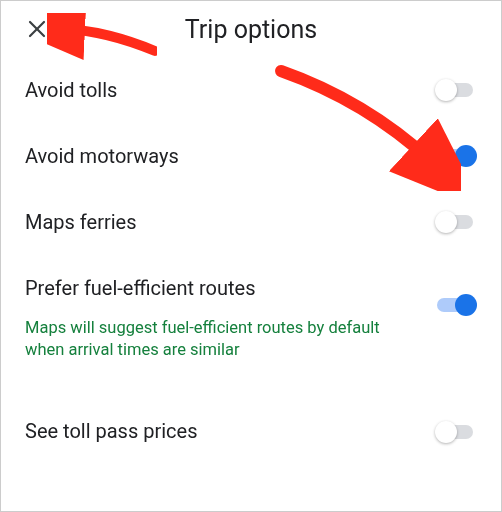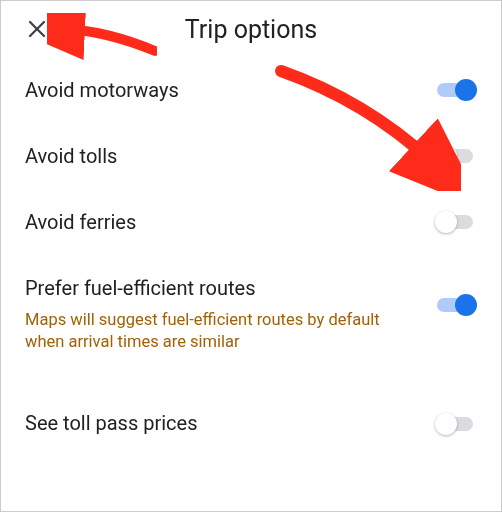--- a/index.html
+++ b/index.html
@@ -47,23 +47,23 @@
     padding: 20px 0 20px 0;
   }
   .row-text { flex: 1; padding-right: 16px; }
   .row-label {
     font-size: 20px;
     color: #202124;
     line-height: 1.3;
   }
   .row-sub {
     font-size: 16.5px;
-    color: #a16207;
+    color: #15803d;
     line-height: 1.35;
-    margin-top: 8px;
+    margin-top: 16px;
   }
   .toggle {
     position: relative;
     width: 40px;
     height: 24px;
     flex: 0 0 auto;
   }
   .toggle-track {
     position: absolute;
     top: 5px;
@@ -104,41 +104,41 @@
       <line x1="19" y1="5" x2="5" y2="19" stroke="#3c4043" stroke-width="2.2" stroke-linecap="round"></line>
     </svg>
   </div>
   <div class="title">Trip options</div>
 </div>
 
 <div class="options">
 
   <div class="row">
     <div class="row-text">
+      <div class="row-label">Avoid tolls</div>
+    </div>
+    <div class="toggle off">
+      <div class="toggle-track"></div>
+        <div class="toggle-thumb"></div>
+    </div>
+  </div>
+
+  <div class="row">
+    <div class="row-text">
       <div class="row-label">Avoid motorways</div>
     </div>
     <div class="toggle on">
       <div class="toggle-track"></div>
         <div class="toggle-thumb"></div>
     </div>
   </div>
 
   <div class="row">
     <div class="row-text">
-      <div class="row-label">Avoid tolls</div>
-    </div>
-    <div class="toggle off">
-      <div class="toggle-track"></div>
-        <div class="toggle-thumb"></div>
-    </div>
-  </div>
-
-  <div class="row">
-    <div class="row-text">
-      <div class="row-label">Avoid ferries</div>
+      <div class="row-label">Maps ferries</div>
     </div>
     <div class="toggle off">
       <div class="toggle-track"></div>
         <div class="toggle-thumb"></div>
     </div>
   </div>
 
   <div class="row" style="align-items:flex-start;">
     <div class="row-text">
       <div class="row-label">Prefer fuel-efficient routes</div>

